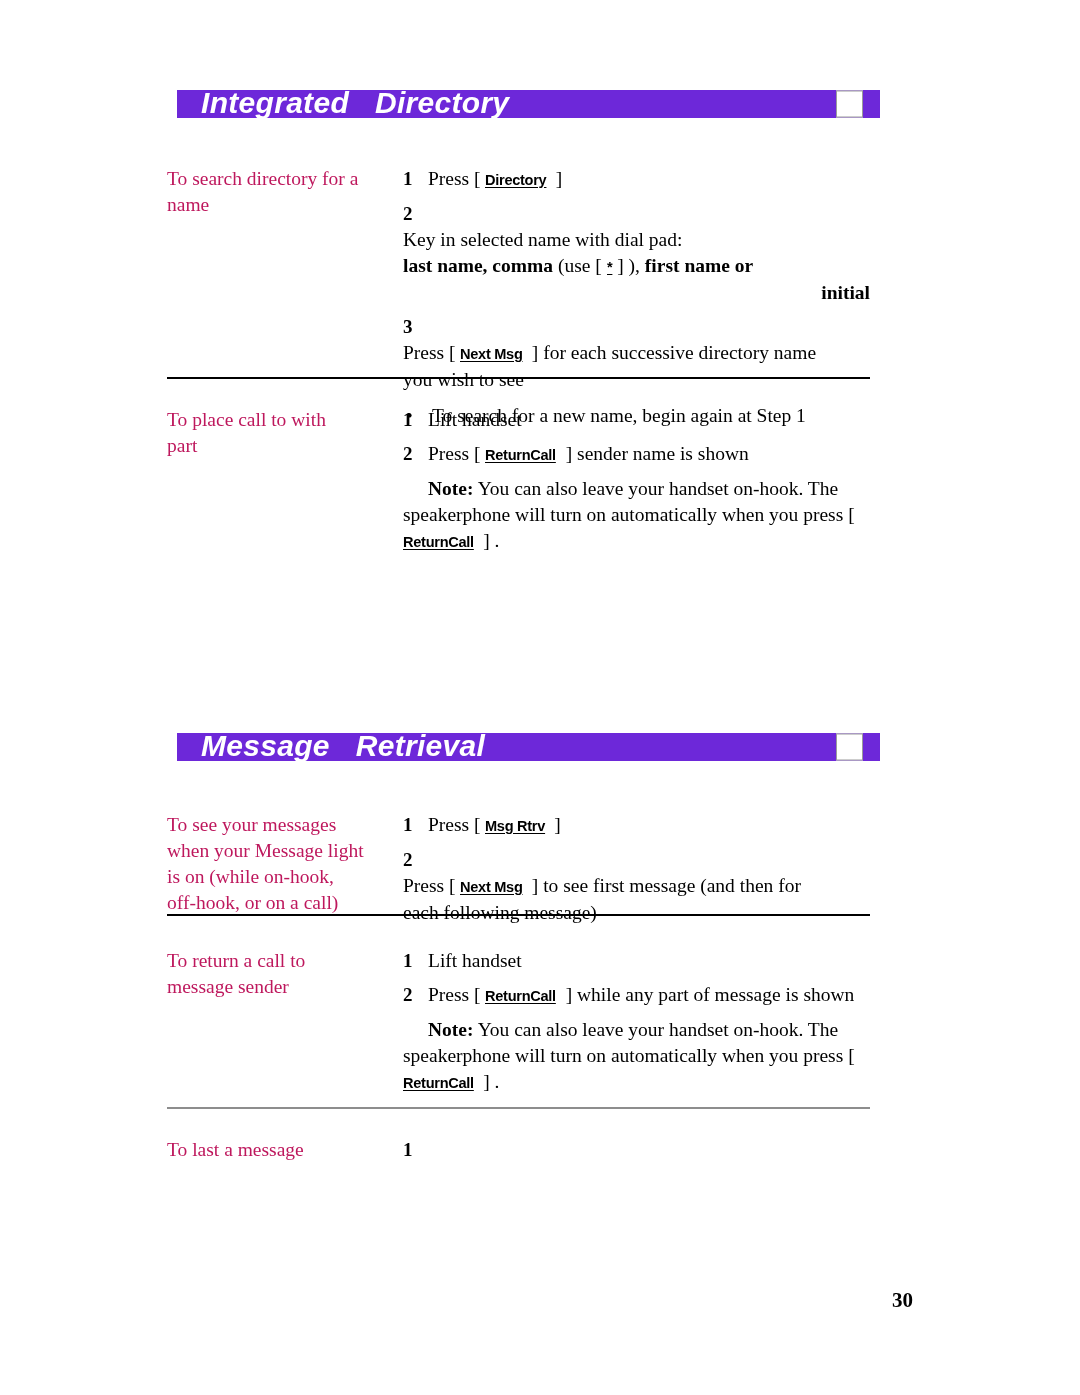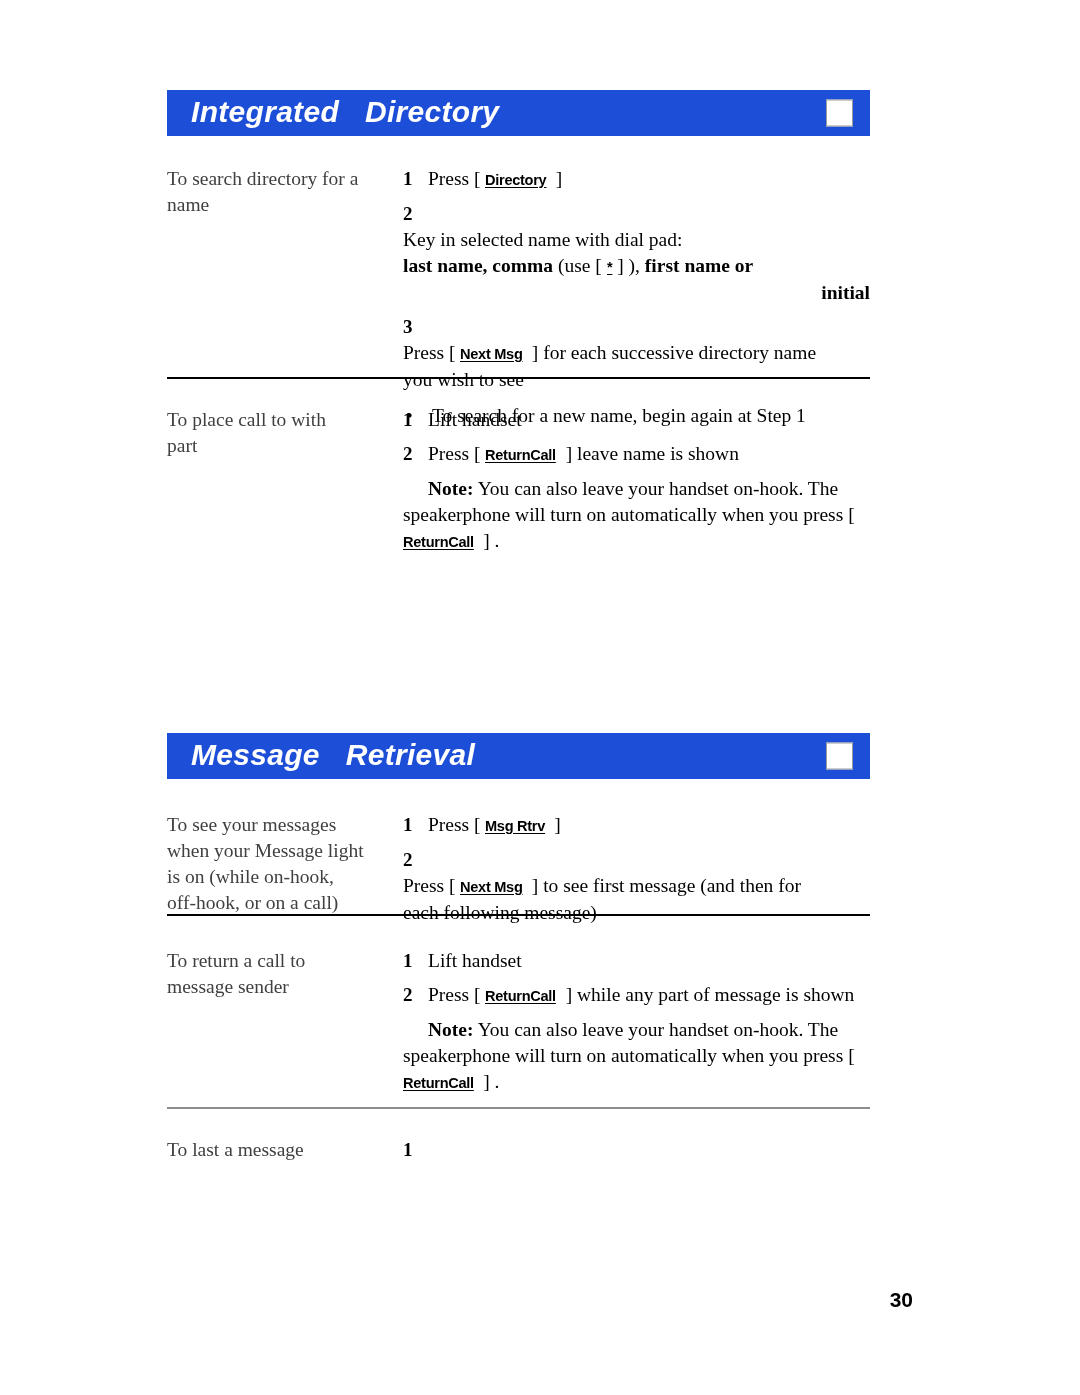--- a/index.html
+++ b/index.html
@@ -19,24 +19,24 @@
   .page {
     position: absolute;
     left: 0; top: 0;
     width: 1080px;
     height: 1395px;
   }
 
   
   .section-header {
     position: absolute;
-    left: 167px;
+    left: 177px;
     width: 703px;
-    height: 46px;
-    background: #1d4ed8;
+    height: 28px;
+    background: #6d28d9;
     box-sizing: border-box;
   }
   .section-header .title {
     position: absolute;
     left: 24px;
     top: 50%;
     transform: translateY(-52%);
     color: #ffffff;
     font-family: "Liberation Sans", "DejaVu Sans", sans-serif;
     font-weight: bold;
@@ -75,21 +75,21 @@
     left: 167px;
     width: 703px;
   }
   .block-label {
     position: absolute;
     left: 0;
     top: 0;
     width: 228px;
     font-size: 19.5px;
     line-height: 26px;
-    color: #404040;
+    color: #be185d;
   }
   .block-label .lbl-line {
     display: block;
     white-space: pre;
   }
   .steps {
     position: absolute;
     left: 236px;
     top: 0;
     width: 467px;
@@ -152,21 +152,21 @@
 
   .b { font-weight: bold; text-align: right; }
 
   
   .page-number {
     position: absolute;
     right: 167px;
     top: 1288px;
     font-size: 21px;
     font-weight: bold;
-    font-family: Liberation Sans, sans-serif;
+    font-family: Liberation Serif, serif;
   }
 </style>
 </head>
 <body>
 
 <div class="page">
 
   <div class="section-header" style="top:90px;">
     <span class="title">Integrated   Directory</span>
     <span class="marker"></span>
@@ -218,21 +218,21 @@
     </div>
     <div class="steps">
 
       <div class="step">
         <span class="num">1</span>
         <span class="body">Lift  handset</span>
       </div>
 
       <div class="step">
         <span class="num">2</span>
-        <span class="body"><span class="bracket">Press [ </span><span class="btn-token">ReturnCall</span><span class="bracket"> ] leave name is shown</span></span>
+        <span class="body"><span class="bracket">Press [ </span><span class="btn-token">ReturnCall</span><span class="bracket"> ] sender name is shown</span></span>
       </div>
 
       <div class="step">
         <span class="body" style="margin-left:25px;"><span class="b">Note:</span><span> You can also leave your handset on-hook. The speakerphone will turn on automatically when you press [ </span><span class="btn-token">ReturnCall</span><span class="bracket"> ] .</span></span>
       </div>
 
     </div>
   </div>
 
   <div class="section-header" style="top:733px;">

